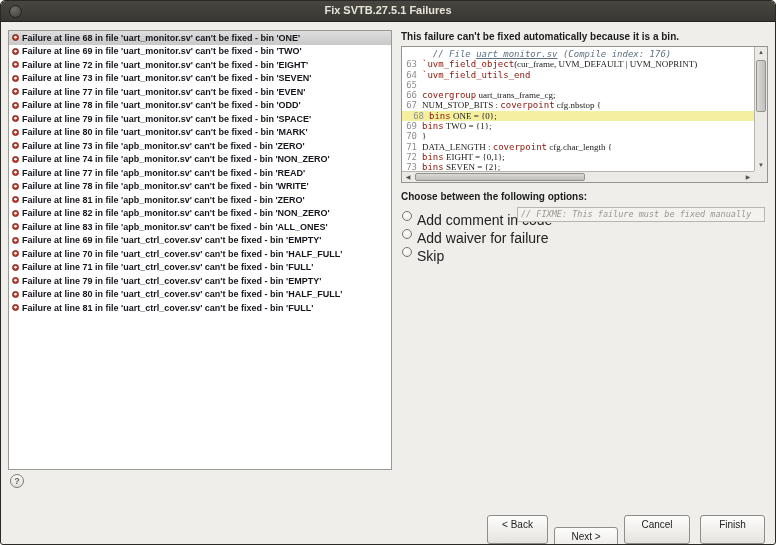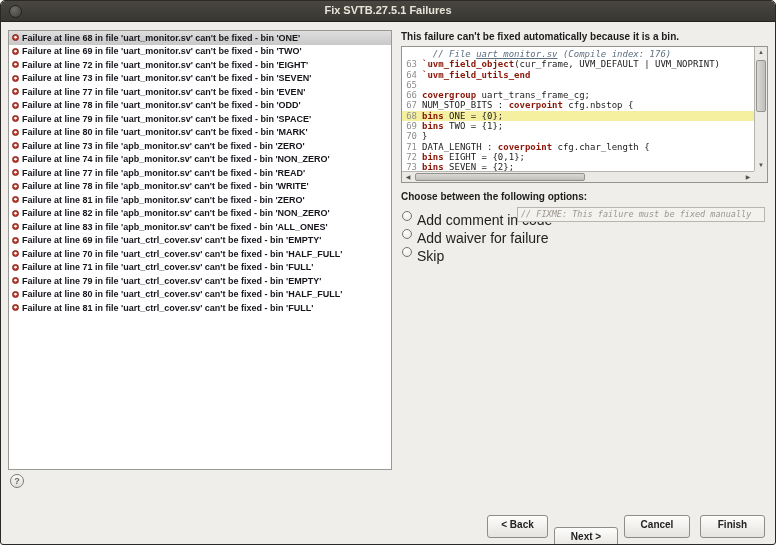--- a/index.html
+++ b/index.html
@@ -53,24 +53,24 @@
   .codebox {
     position:absolute; left:2px; top:16px; width:367px; height:137px;
     background:#ffffff; border:1px solid #95938e;
   }
   .codelines {
     position:absolute; left:0; top:2px; right:13px; bottom:11px;
     font-family:"DejaVu Sans Mono", monospace; font-size:9px; line-height:10.3px;
     overflow:hidden; white-space:pre;
   }
   .cline { height:10.3px; }
-  .cline.hl { background:#f5f0a0; }
+  .cline.hl { background:#f5f0a0;padding-left:7px; }
   .lnum { display:inline-block; width:15px; text-align:right; margin-right:5px; color:#8f8f8f; }
-  .tok-pl  { color:#1b1b1b; }
-  .tok-kw  { color:#8b1507; font-weight:bold; }
+  .tok-pl  { color:#1b1b1b;font-family:Liberation Serif, serif; }
+  .tok-kw  { color:#8b1507; font-weight:normal; }
   .tok-cmt { color:#5e7183; font-style:italic; }
   .tok-link{ color:#5e7183; font-style:italic; text-decoration:underline; }
 
   
   .vscroll {
     position:absolute; top:0; right:0; bottom:11px; width:13px;
     background:#eceae6; border-left:1px solid #b6b4ae;
   }
   .hscroll {
     position:absolute; left:0; right:13px; bottom:0; height:11px;
@@ -106,23 +106,23 @@
   .opt-label { font-size:14px; color:#222222; white-space:nowrap;margin-top:8px; }
   .comment-field {
     position:absolute; left:118px; top:177px; width:248px; height:15px;
     background:#f3f2ef; border:1px solid #b9b6b0; padding:1px 3px 0 3px;
     font-family:"DejaVu Sans Mono", monospace; font-size:8.5px; font-style:italic;
     color:#9b988f; white-space:nowrap; overflow:hidden;
   }
 
   
   .btn {
-    position:absolute; top:514px; height:23px;
+    position:absolute; top:514px; height:29px;
     background:linear-gradient(#fdfdfc,#e5e3df); border:1px solid #8f8d88; border-radius:3px;
-    font-size:10px; font-weight:bold; color:#222222; text-align:center; line-height:17px;
+    font-size:10px; font-weight:normal; color:#222222; text-align:center; line-height:17px;
     cursor:default;
   }
   .btn-back   { left:486px; width:61px; }
   .btn-next   { left:553px; width:64px;margin-top:12px; }
   .btn-cancel { left:623px; width:66px; }
   .btn-finish { left:699px; width:65px; }
 
   .help-btn {
     position:absolute; left:9px; top:473px; width:14px; height:14px; border-radius:50%;
     border:1px solid #7e7c78; background:linear-gradient(#fbfbfa,#e1dfdb);

